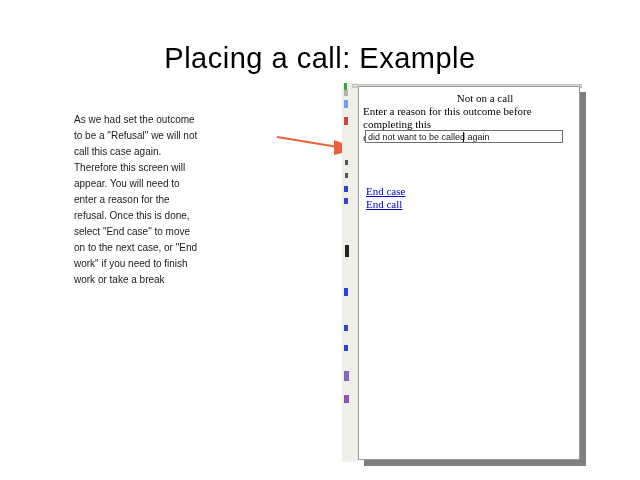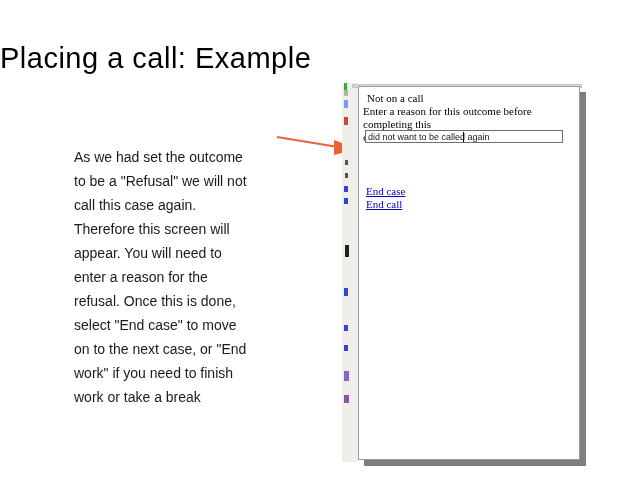--- a/index.html
+++ b/index.html
@@ -9,36 +9,36 @@
     background:#ffffff;
     font-family:"Liberation Sans", sans-serif;
     color:#000;
     overflow:hidden;
   }
 
   
   .slide-title {
     position:absolute;
     top:42px; left:0; width:640px;
+    text-align:center;
     font-size:29px;
     font-weight:400;
     letter-spacing:0.5px;
     color:#000;
   }
 
   
   .body-text {
     position:absolute;
     left:74px; top:112px;
     width:205px;
-    font-size:14px;
-    line-height:24px;
+    font-size:10px;
+    line-height:16px;
     white-space:pre-line;
     color:#1a1a1a;
-    margin-top:33px;
   }
 
   
   .callout-arrow {
     position:absolute;
     left:272px; top:130px;
     width:92px; height:28px;
   }
 
   
@@ -79,21 +79,22 @@
     left:358px; top:86px;
     width:222px; height:374px;
     background:#ffffff;
     border:1px solid #9a9a9a;
     box-shadow:6px 6px 0 #7f7f7f;
     font-family:"Liberation Serif", serif;
     font-size:11px;
   }
   .shot-heading {
     position:absolute;
-    top:5px; left:8px; width:100%;
+    top:5px; left:16px; width:100%;
+    text-align:center;
     font-size:11px;
     color:#000;
   }
   .shot-prompt {
     position:absolute;
     left:4px; top:18px;
     width:214px;
     font-size:11px;
     line-height:13px;
     white-space:pre-line;

